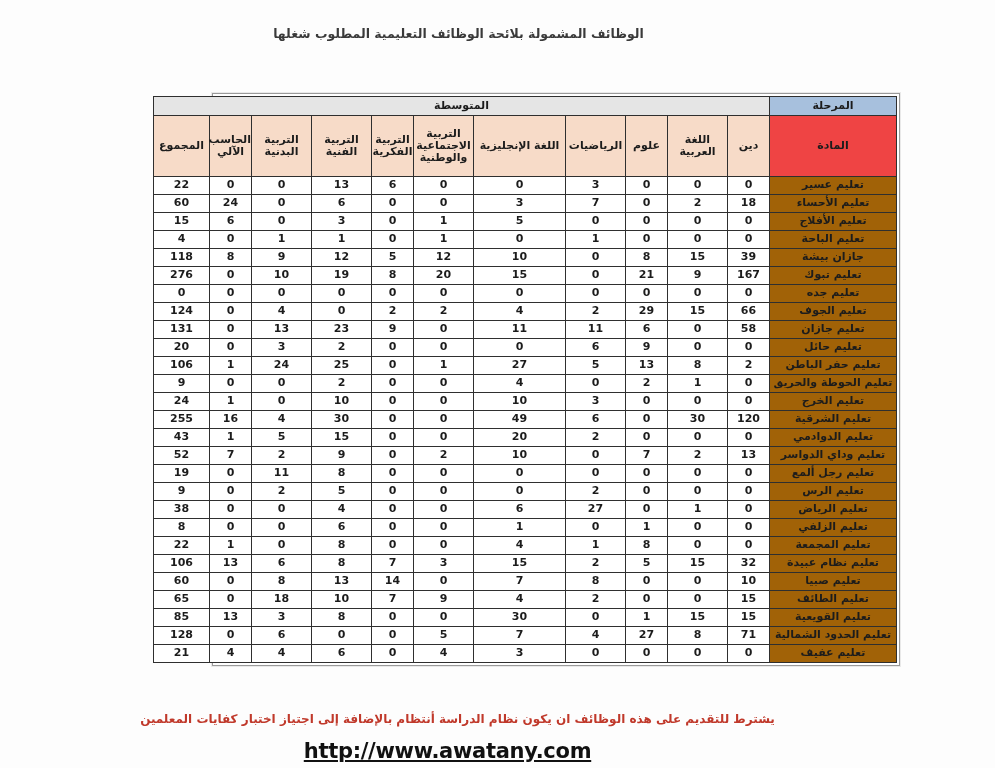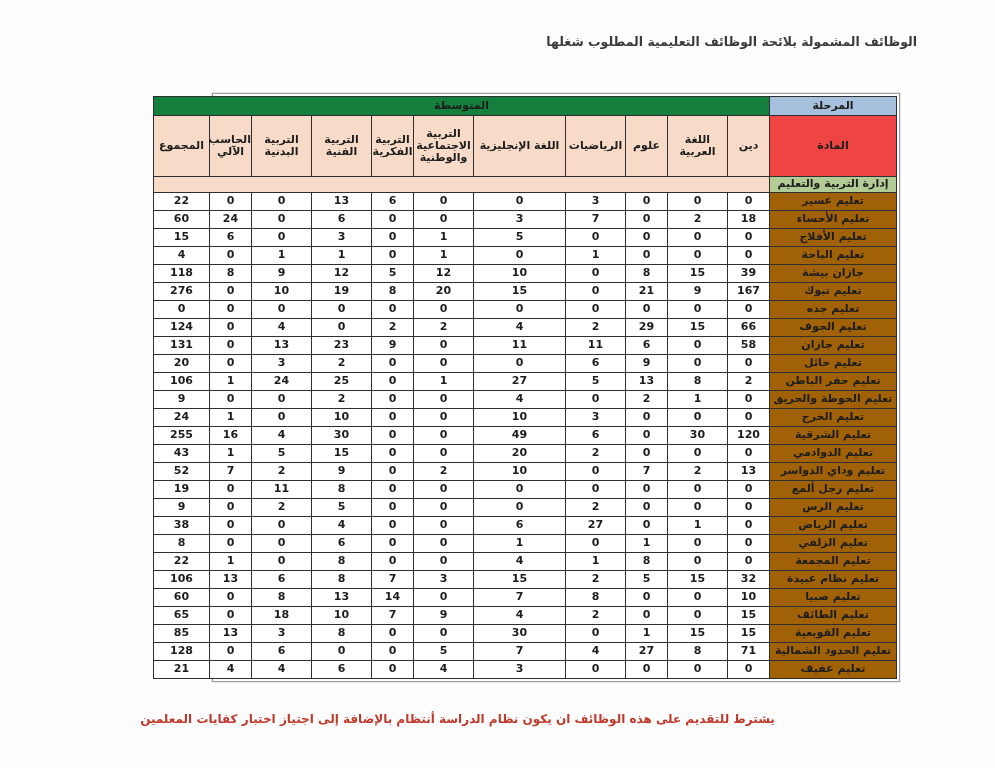--- a/index.html
+++ b/index.html
@@ -18,24 +18,24 @@
   .page {
     width: 995px;
     height: 768px;
     position: relative;
     background: #fdfdfd;
   }
 
   
   .doc-title {
     position: absolute;
-    top: 34px;
+    top: 26px;
     left: 0;
     width: 917px;
-    text-align: right;
+    text-align: center;
     font-size: 12.5px;
     font-weight: bold;
     color: #3a3a3a;
     direction: rtl;
     letter-spacing: 0;
   }
 
   
   .table-frame {
     position: absolute;
@@ -60,21 +60,21 @@
     font-weight: bold;
     text-align: center;
     vertical-align: middle;
     color: #1c1c1c;
     padding: 0;
     line-height: 1.12;
   }
 
   
   .stage-cell {
-    background: #15803d;
+    background: #e5e5e5;
     height: 18px;
     font-size: 11.5px;
     font-weight: bold;
     color: #1c1c1c;
   }
   .stage-cell.right {
     background: #a7c0dd;
   }
 
   
@@ -193,24 +193,20 @@
           <th class="subj-head">علوم</th>
           <th class="subj-head">الرياضيات</th>
           <th class="subj-head">اللغة الإنجليزية</th>
           <th class="subj-head">التربية الاجتماعية والوطنية</th>
           <th class="subj-head">التربية الفكرية</th>
           <th class="subj-head">التربية الفنية</th>
           <th class="subj-head">التربية البدنية</th>
           <th class="subj-head">الحاسب الآلي</th>
           <th class="subj-head">المجموع</th>
         </tr>
-        <tr>
-          <th class="admin-label">إدارة التربية والتعليم</th>
-          <th class="spacer-cell" colspan="11"></th>
-        </tr>
       </thead>
       <tbody id="jobs-body">
           <tr class="data-row">
             <td class="region">تعليم عسير</td>
             <td class="num">0</td>
             <td class="num">0</td>
             <td class="num">0</td>
             <td class="num">3</td>
             <td class="num">0</td>
             <td class="num">0</td>
@@ -583,14 +579,15 @@
             <td class="num">4</td>
             <td class="num">4</td>
             <td class="num">21</td>
           </tr>
         </tbody>
     </table>
   </div>
 
   <div class="footer-note">يشترط للتقديم على هذه الوظائف ان يكون نظام الدراسة أنتظام بالإضافة إلى اجتياز اختبار كفايات المعلمين</div>
 
+  <div class="footer-url">http://www.awatany.com</div>
 
 </div>
 
 </body></html>

